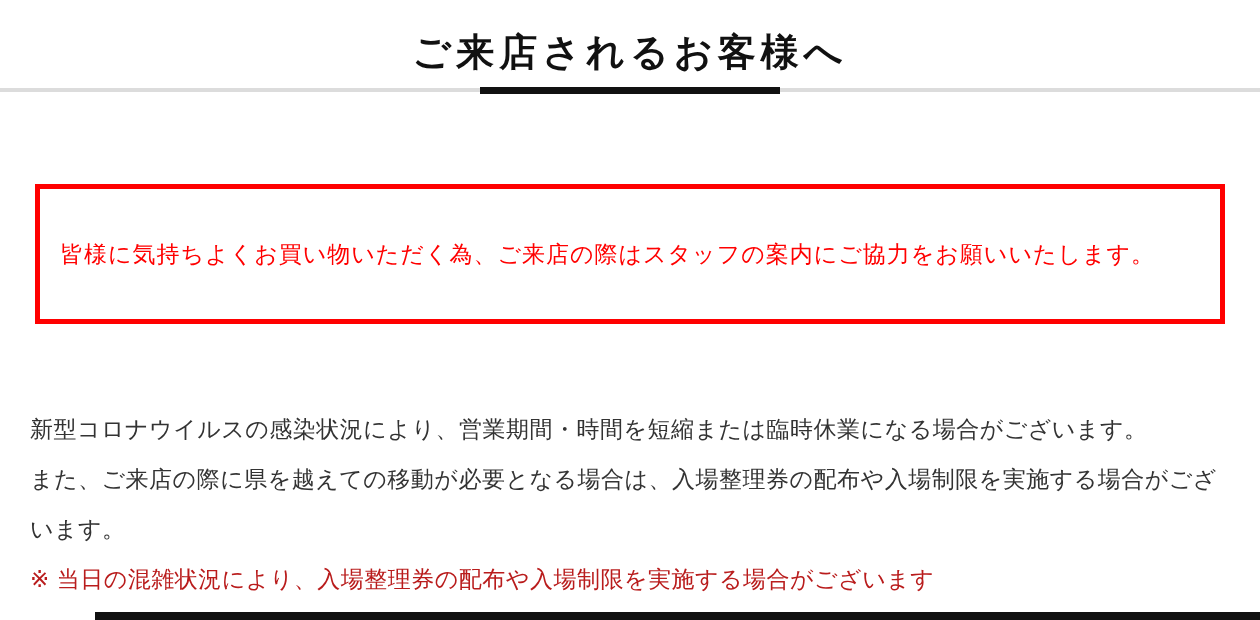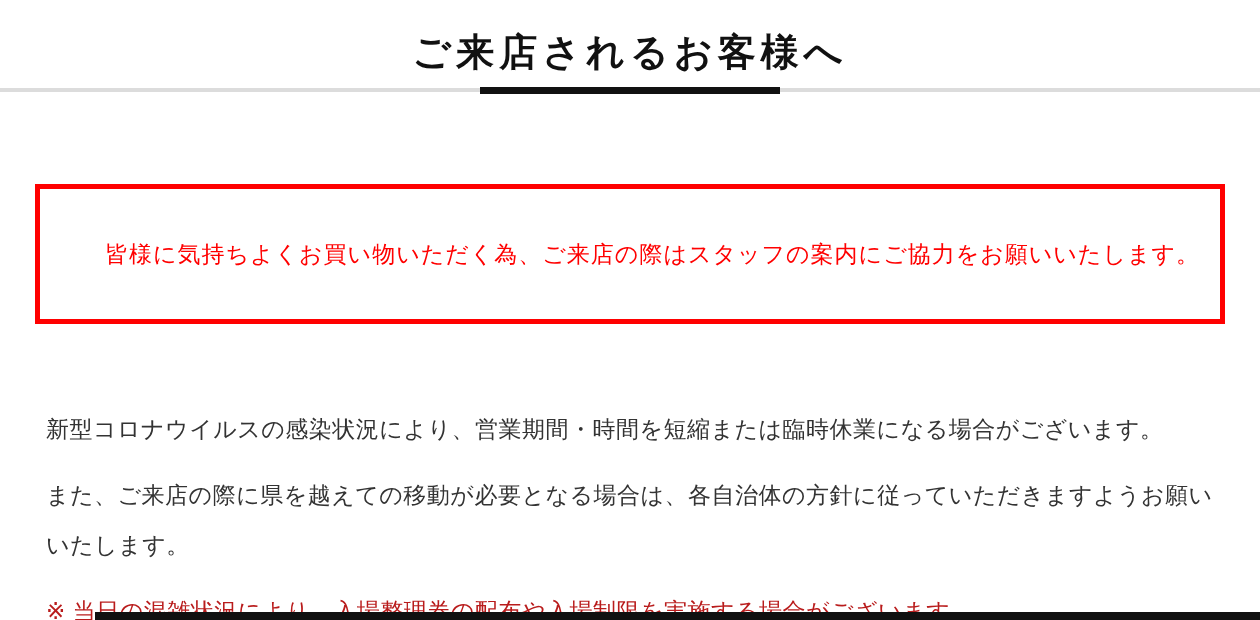--- a/index.html
+++ b/index.html
@@ -52,42 +52,42 @@
     background: #111111;
   }
 
   
   .notice-box {
     margin: 90px 35px 0 35px;
     height: 140px;
     border: 5px solid #ff0000;
     display: flex;
     align-items: center;
-    justify-content: flex-end;
+    justify-content: flex-start;
     text-align: center;
   }
   .notice-text {
     color: #ff0000;
     font-size: 23px;
     letter-spacing: 1px;
     line-height: 32px;
     padding: 0 20px;
   }
 
   
   .main-text {
     margin-top: 80px;
     padding: 0 30px;
     color: #333333;
     font-size: 23px;
     line-height: 50px;
     letter-spacing: 0.5px;
   }
   .main-text p {
-    margin: 16px;
+    margin: 0;
   }
   .note-text {
     color: #b91c1c;
   }
 
   
   .footer-bar {
     position: absolute;
     left: 95px;
     right: 0;
@@ -108,19 +108,19 @@
       <div class="black-underline"></div>
     </div>
   </div>
 
   <div class="notice-box">
     <div class="notice-text">皆様に気持ちよくお買い物いただく為、ご来店の際はスタッフの案内にご協力をお願いいたします。</div>
   </div>
 
   <div class="main-text">
     <p>新型コロナウイルスの感染状況により、営業期間・時間を短縮または臨時休業になる場合がございます。</p>
-    <p>また、ご来店の際に県を越えての移動が必要となる場合は、各自治体の方針に従っていただきますようお願いいたします。</p>
+    <p>また、ご来店の際に県を越えての移動が必要となる場合は、入場整理券の配布や入場制限を実施する場合がございます。</p>
     <p class="note-text">※ 当日の混雑状況により、入場整理券の配布や入場制限を実施する場合がございます</p>
   </div>
 
   <div class="footer-bar"></div>
 
 </div>
 
 </body></html>

